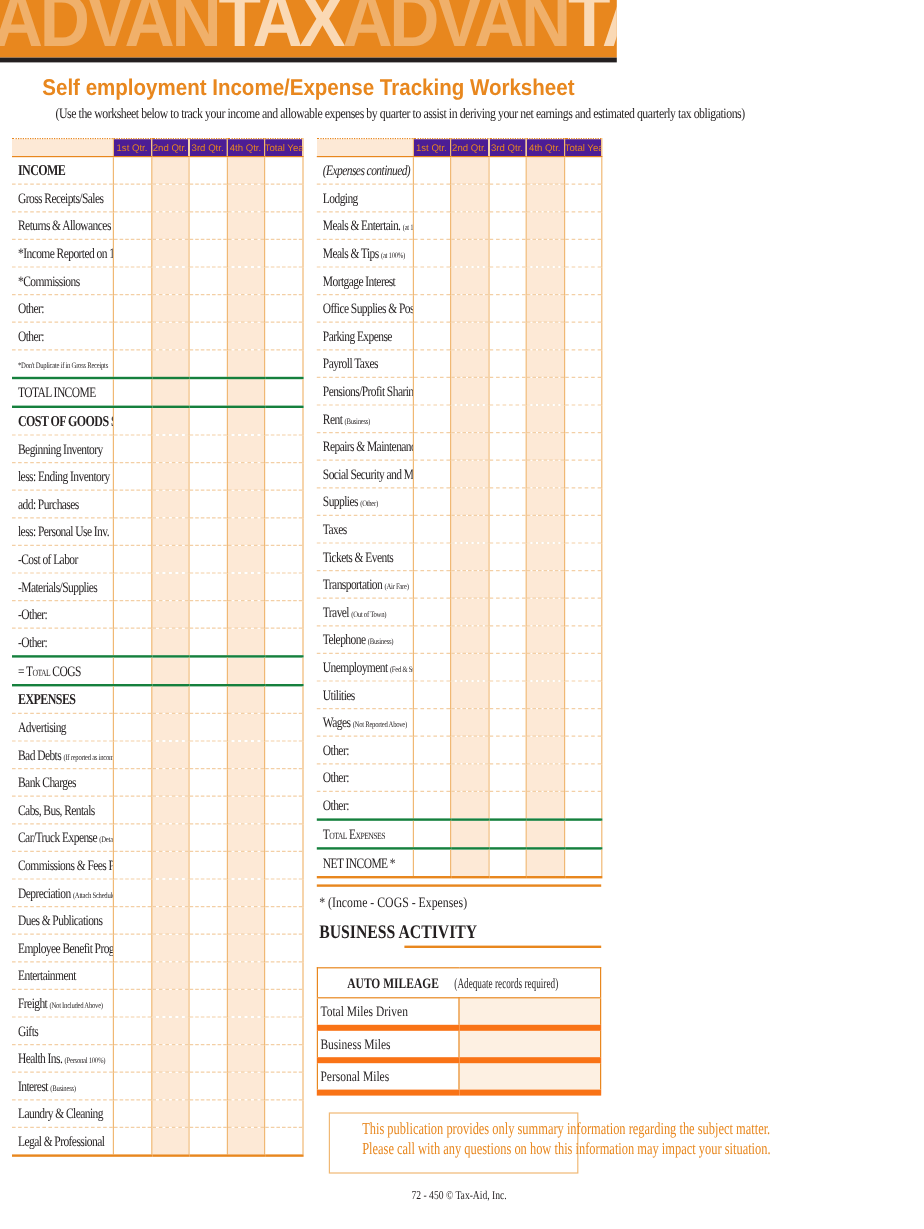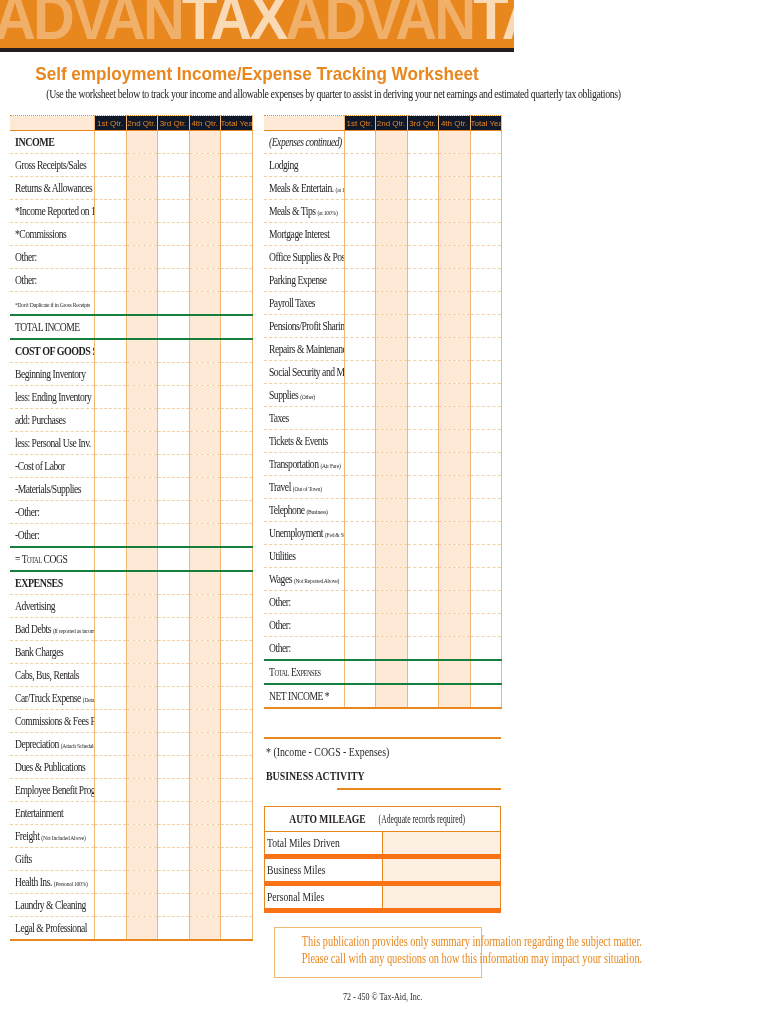--- a/index.html
+++ b/index.html
@@ -11,31 +11,31 @@
   .banner-rule { position:absolute; left:0; top:48px; width:514px; height:4px; background:#231f20; }
   .title { position:absolute; left:0; width:514px; top:63px; text-align:center; font-family:"Liberation Sans", sans-serif; font-weight:bold; font-size:19px; color:#e8871e; transform:scaleX(0.9); transform-origin:center; }
   .subtitle { position:absolute; left:0; width:514px; top:87px; text-align:center; font-size:12px; letter-spacing:-0.45px; transform:scaleX(0.82); transform-origin:center; white-space:nowrap; }
 
   .grid { position:absolute; border-collapse:collapse; table-layout:fixed; }
   .grid td { height:22px; padding:0; border-bottom:1px dashed #f3cfa5; border-left:1px solid #f0b874; font-size:12px; white-space:nowrap; overflow:hidden; }
   .grid td.lbl { border-left:none; padding-left:5px; letter-spacing:-0.6px; }
   .grid td.lbl span.txt { display:inline-block; transform:scaleX(0.8); transform-origin:left center; }
   .grid td.alt { background:#fde9d6; }
   .grid td.last { border-right:1px solid #f0b874; }
-  .grid tr.head td { height:14px; border-top:1px dotted #e8871e; border-bottom:1px solid #e8871e; background:#0f172a; color:#e8871e; font-family:"Liberation Sans", sans-serif; font-size:8px; text-align:center; }
+  .grid tr.head td { height:14px; border-top:1px dotted #e8871e; border-bottom:1px solid #e8871e; background:#4c1d95; color:#e8871e; font-family:"Liberation Sans", sans-serif; font-size:8px; text-align:center; }
   .grid tr.head td.lbl { background:#fde9d6; }
   .grid tr.section td.lbl { font-weight:bold; font-size:12.5px; }
   .grid tr.thick-top td { border-top:2px solid #15803d; }
   .grid tr.thick-bot td { border-bottom:2px solid #e8871e; }
   .small { font-size:7px; letter-spacing:-0.3px; }
   .smallcaps { font-variant:small-caps; }
 
   .footnote { position:absolute; left:266px; top:745px; font-size:12px; }
   .footnote span, .biz span { display:inline-block; transform:scaleX(0.82); transform-origin:left center; white-space:nowrap; }
-  .biz { position:absolute; left:266px; top:769px; font-size:12px; font-weight:bold;font-family:Liberation Serif, serif; }
+  .biz { position:absolute; left:266px; top:769px; font-size:16px; font-weight:bold;font-family:Liberation Serif, serif; }
   .net-rule { position:absolute; left:264px; top:737px; width:237px; height:2px; background:#e8871e; }
   .biz-rule { position:absolute; left:337px; top:788px; width:164px; height:2px; background:#e8871e; }
 
   .mileage { position:absolute; left:264px; top:806px; width:236px; border:1px solid #e8871e; border-collapse:collapse; table-layout:fixed;padding-left:32px; }
   .mileage th { height:22px; font-size:12px; font-weight:normal; border-bottom:1px solid #e8871e; }
   .mileage th span { display:inline-block; transform:scaleX(0.8); white-space:nowrap; }
   .mileage td { height:22px; font-size:12px; padding:0 0 0 2px; border-bottom:5px solid #f97316; }
   .mileage td span { display:inline-block; transform:scaleX(0.8); transform-origin:left center; white-space:nowrap; }
   .mileage td.val { background:#fdf0e2; border-left:1px solid #e8871e; }
 
@@ -331,20 +331,28 @@
       </tr>
       <tr>
         <td class="lbl"><span class="txt"><span>Health Ins.</span> <span class="small">(Personal 100%)</span></span></td>
         <td></td>
         <td class="alt"></td>
         <td></td>
         <td class="alt"></td>
         <td class="last"></td>
       </tr>
       <tr>
+        <td class="lbl"><span class="txt"><span>Interest</span> <span class="small">(Business)</span></span></td>
+        <td></td>
+        <td class="alt"></td>
+        <td></td>
+        <td class="alt"></td>
+        <td class="last"></td>
+      </tr>
+      <tr>
         <td class="lbl"><span class="txt"><span>Laundry &amp; Cleaning</span></span></td>
         <td></td>
         <td class="alt"></td>
         <td></td>
         <td class="alt"></td>
         <td class="last"></td>
       </tr>
       <tr class="thick-bot">
         <td class="lbl"><span class="txt"><span>Legal &amp; Professional</span></span></td>
         <td></td>
@@ -440,20 +448,28 @@
       </tr>
       <tr>
         <td class="lbl"><span class="txt"><span>Pensions/Profit Sharing</span></span></td>
         <td></td>
         <td class="alt"></td>
         <td></td>
         <td class="alt"></td>
         <td class="last"></td>
       </tr>
       <tr>
+        <td class="lbl"><span class="txt"><span>Rent</span> <span class="small">(Business)</span></span></td>
+        <td></td>
+        <td class="alt"></td>
+        <td></td>
+        <td class="alt"></td>
+        <td class="last"></td>
+      </tr>
+      <tr>
         <td class="lbl"><span class="txt"><span>Repairs &amp; Maintenance</span></span></td>
         <td></td>
         <td class="alt"></td>
         <td></td>
         <td class="alt"></td>
         <td class="last"></td>
       </tr>
       <tr>
         <td class="lbl"><span class="txt"><span>Social Security and Medicare</span></span></td>
         <td></td>

